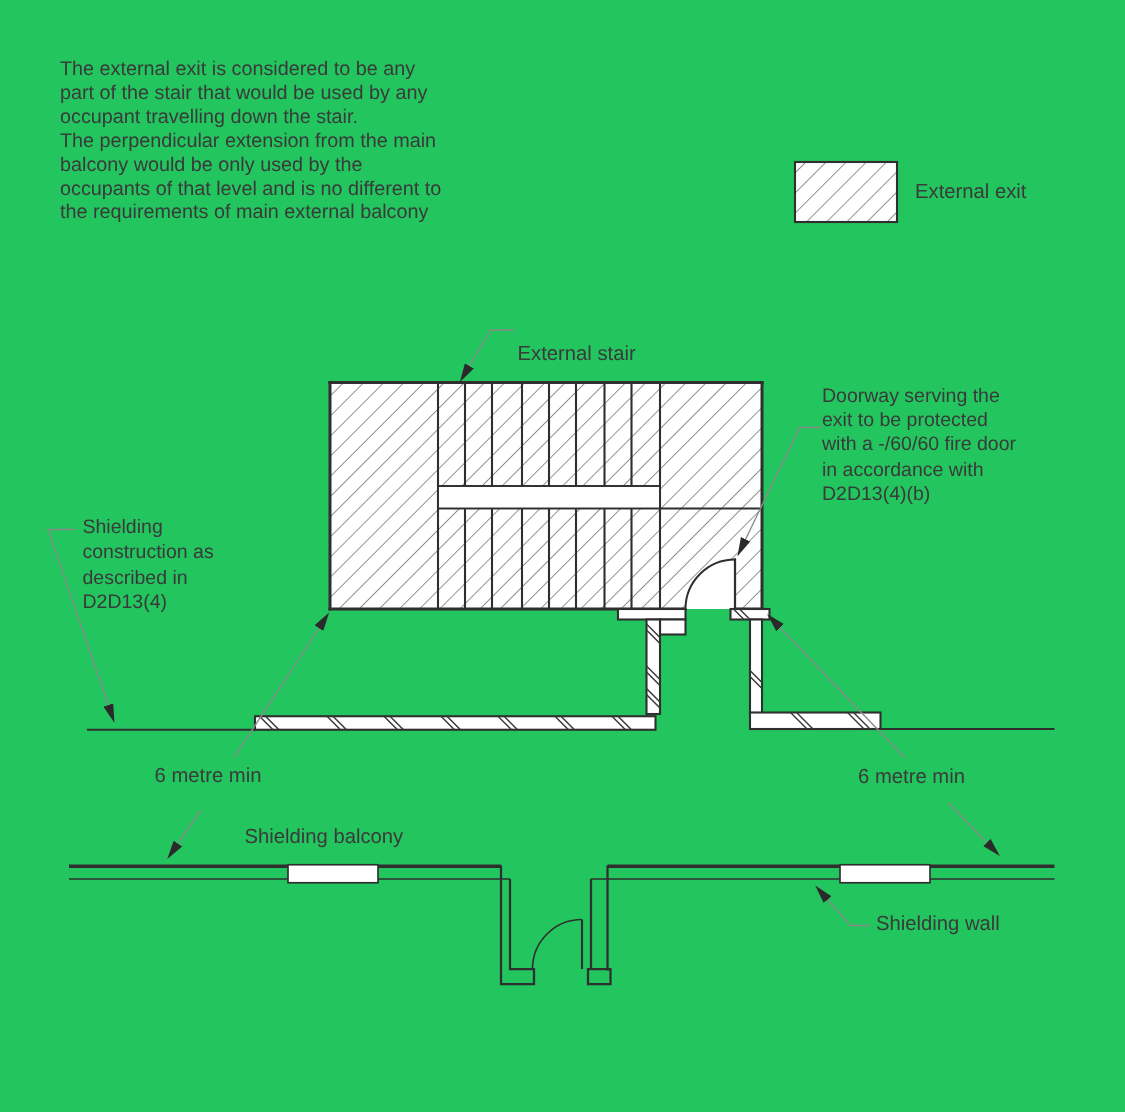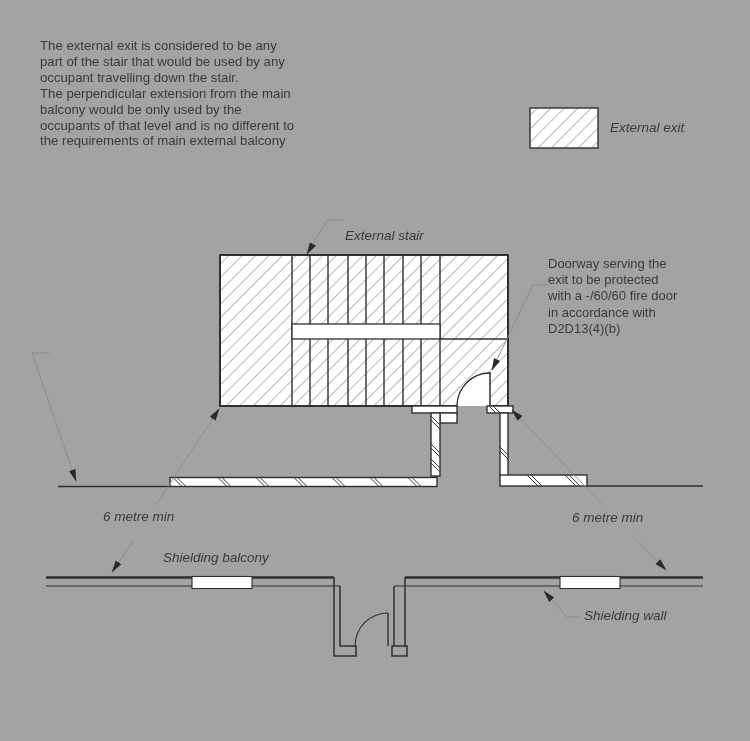--- a/index.html
+++ b/index.html
@@ -1,20 +1,20 @@
 <!DOCTYPE html>
 <html><head>
 <meta charset="utf-8">
 <style>
   html,body{margin:0;padding:0;background:#fff;}
-  #page{position:relative;width:750px;height:741px;background:#a3a3a3;overflow:hidden;
+  #page{position:relative;width:750px;height:741px;background:#22c55e;overflow:hidden;
         font-family:"Liberation Sans", sans-serif;color:#3a3a3a;}
   #diagram{position:absolute;left:0;top:0;}
   .ml{position:absolute;white-space:pre-line;line-height:16.2px;font-size:13px;}
-  .lbl{position:absolute;white-space:nowrap;font-size:13.5px;font-style:italic;}
+  .lbl{position:absolute;white-space:nowrap;font-size:13.5px;}
   .note{position:absolute;white-space:pre-line;font-size:13.2px;line-height:15.9px;}
   .caps{letter-spacing:.2px;}
 </style>
 </head>
 <body>
 
 <div id="page">
 
   <svg id="diagram" width="750" height="741" viewBox="0 0 750 741">
     <defs>
@@ -148,20 +148,24 @@
   <div class="lbl" style="left:610px;top:120px;">External exit</div>
 
   <div class="lbl" style="left:345px;top:228px;">External stair</div>
 
   <div class="ml" style="left:548px;top:256px;width:150px;">Doorway serving the
 exit to be protected
 with a -/60/60 fire door
 in accordance with
 D2D13(4)(b)</div>
 
+  <div class="ml" style="left:55px;top:343px;width:120px;line-height:16.8px;">Shielding
+construction as
+described in
+D2D13(4)</div>
 
   <div class="lbl" style="left:103px;top:509px;">6 metre min</div>
 
   <div class="lbl" style="left:572px;top:510px;">6 metre min</div>
 
   <div class="lbl" style="left:163px;top:550px;">Shielding balcony</div>
 
   <div class="lbl" style="left:584px;top:608px;">Shielding wall</div>
 
 </div>

